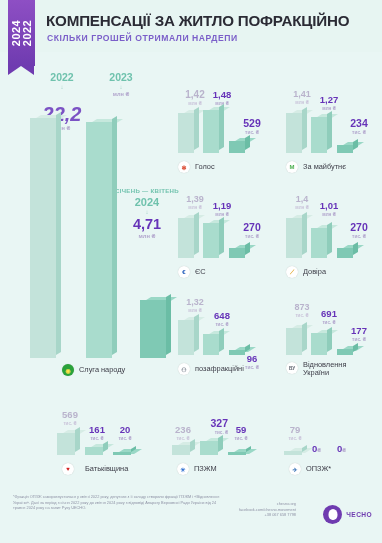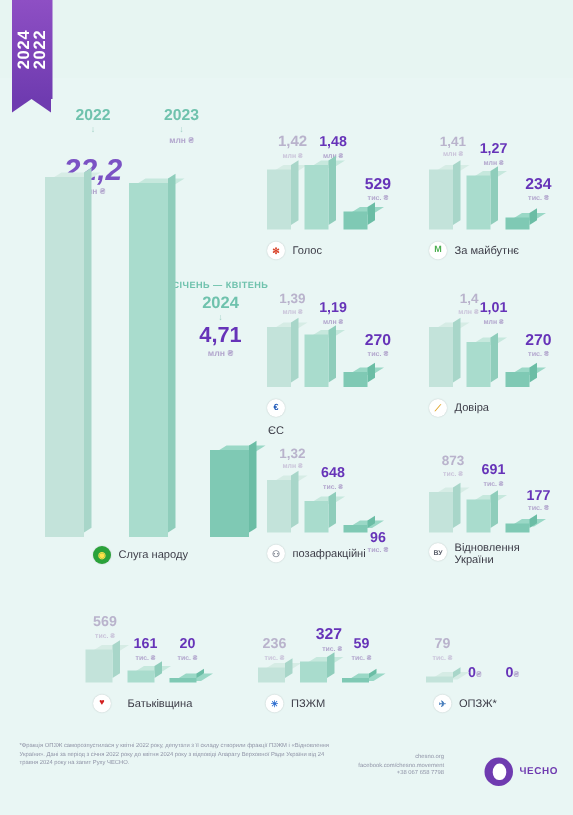--- a/index.html
+++ b/index.html
@@ -124,20 +124,22 @@
 
   <div class="header-band"></div>
 
   <div class="ribbon">
     <div class="ribbon-years">
       <span>2022</span>
       <span>2024</span>
     </div>
   </div>
 
+  <div class="title">КОМПЕНСАЦІЇ ЗА ЖИТЛО ПОФРАКЦІЙНО</div>
+  <div class="subtitle">СКІЛЬКИ ГРОШЕЙ ОТРИМАЛИ НАРДЕПИ</div>
 
   <div>
 
     <div class="vlab" style="left:32px; top:72px; width:60px;">
       <span class="num" style="font-size:10.5px;color:#6fc2ad;">2022</span>
       <span style="display:block;font-size:6px;color:#9fd0c4;margin-top:1px;">↓</span>
       <span class="num" style="font-size:20px;color:#7b52c4;margin-top:14px;font-style:italic;">22,2</span>
       <span class="unit">млн ₴</span>
     </div>
 
@@ -272,28 +274,28 @@
       <div class="top"></div>
         <div class="side"></div>
         <div class="front"></div>
     </div>
     <div class="bar" style="left:229px; top:248px; width:16px; height:10px; --front:#7fc9b4; --side:#6bbda5; --top:#9ad8c6;">
       <div class="top"></div>
         <div class="side"></div>
         <div class="front"></div>
     </div>
 
-    <div class="party" style="left:178px; top:266px;flex-direction:column;">
+    <div class="party" style="left:178px; top:266px;">
       <span class="emblem" style="background:#ffffff;color:#1a56b8;">€</span>
       <span class="pname">ЄС</span>
     </div>
   </div>
 
   <div>
-    <div class="vlab" style="left:285px; top:195px; width:34px;text-align:right;">
+    <div class="vlab" style="left:285px; top:195px; width:34px;">
       <span class="num" style="font-size:9px;color:#b9b3cc;">1,4</span>
       <span class="unit" style="color:#cac4da;font-size:4.6px;">млн ₴</span>
     </div>
     <div class="vlab" style="left:312px; top:201px; width:34px;">
       <span class="num" style="font-size:9.5px;color:#6633b8;">1,01</span>
       <span class="unit" style="font-size:4.6px;">млн ₴</span>
     </div>
     <div class="vlab" style="left:341px; top:222px; width:36px;">
       <span class="num" style="font-size:10.5px;color:#6633b8;">270</span>
       <span class="unit" style="font-size:4.8px;">тис. ₴</span>

